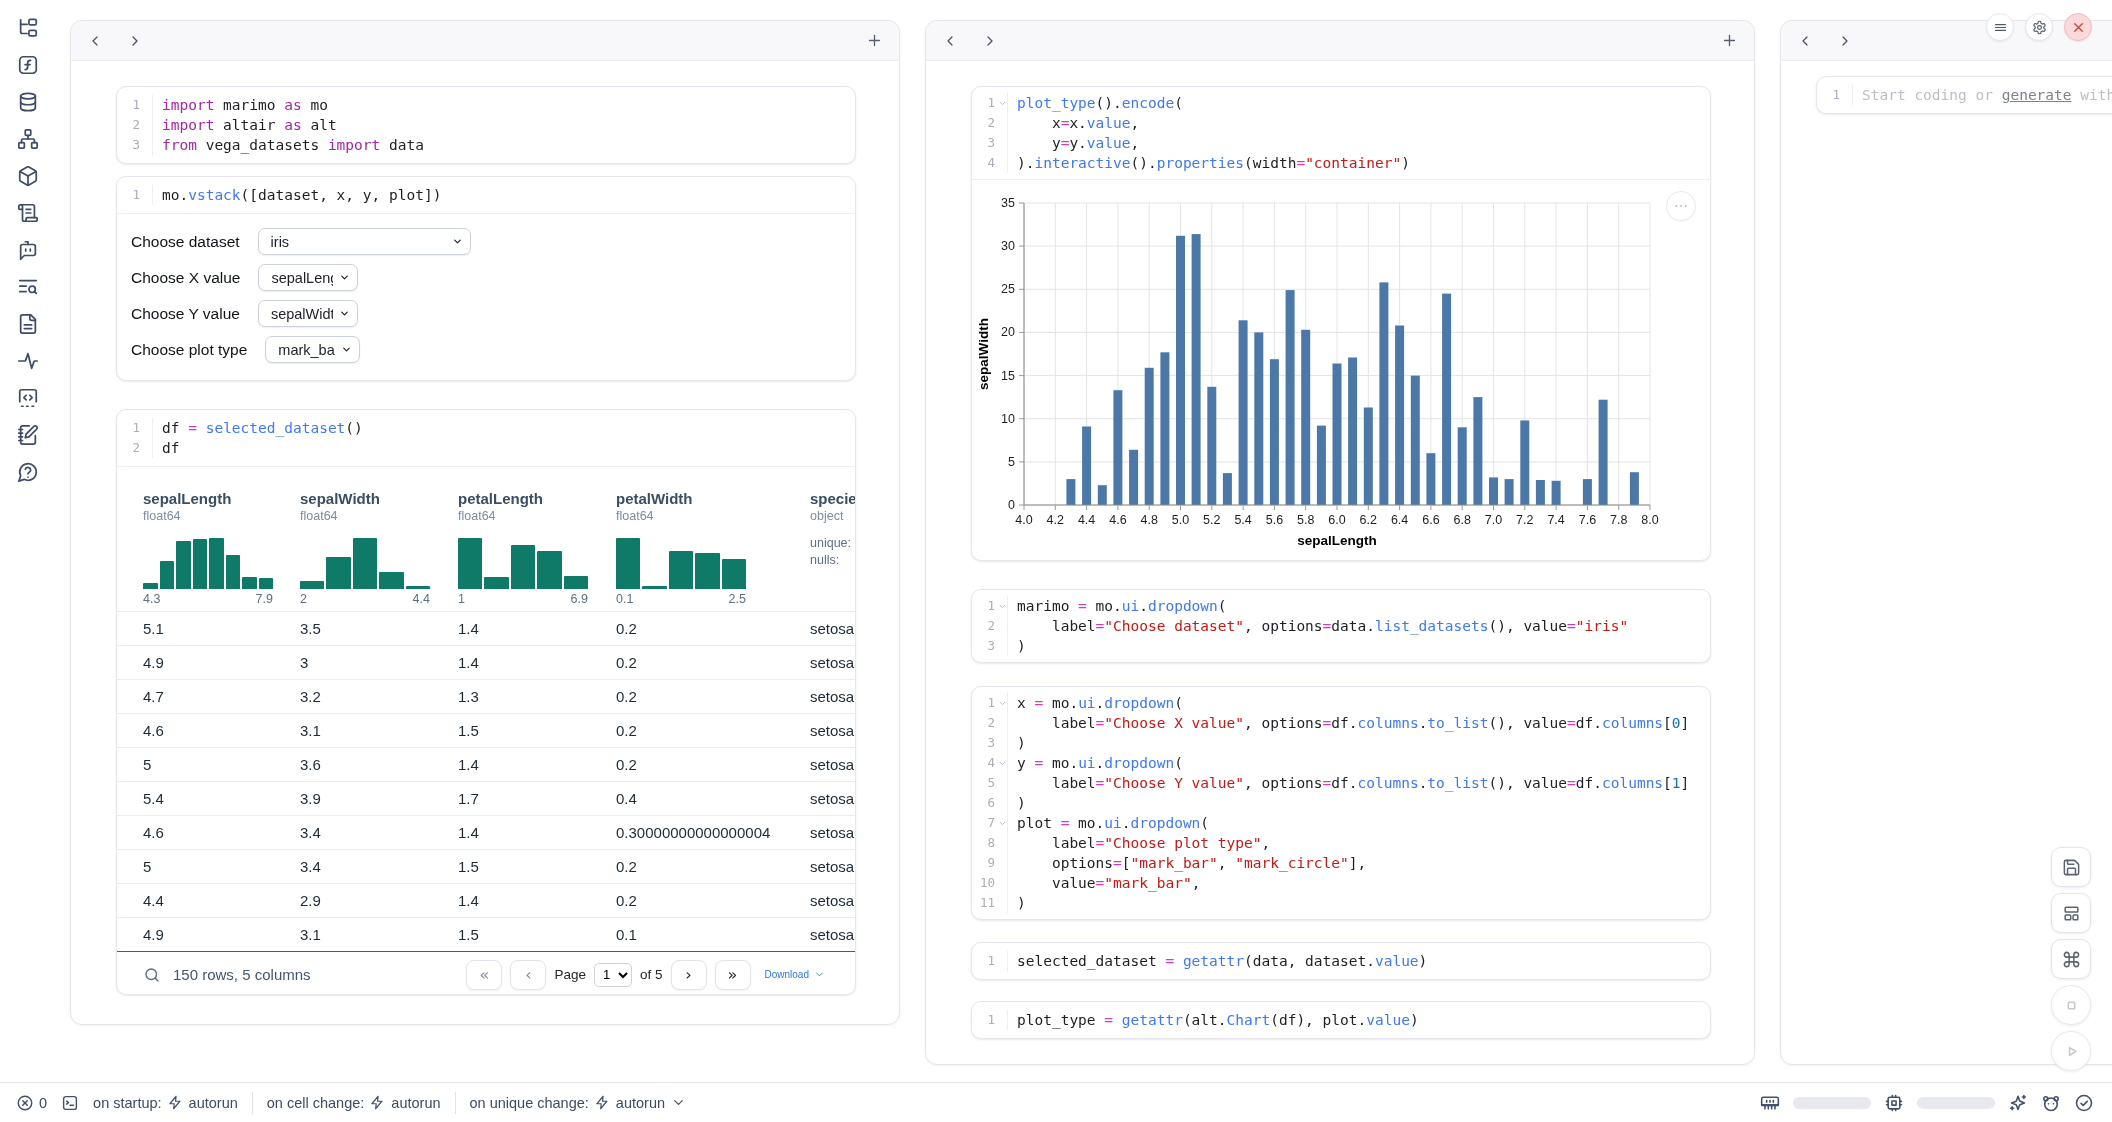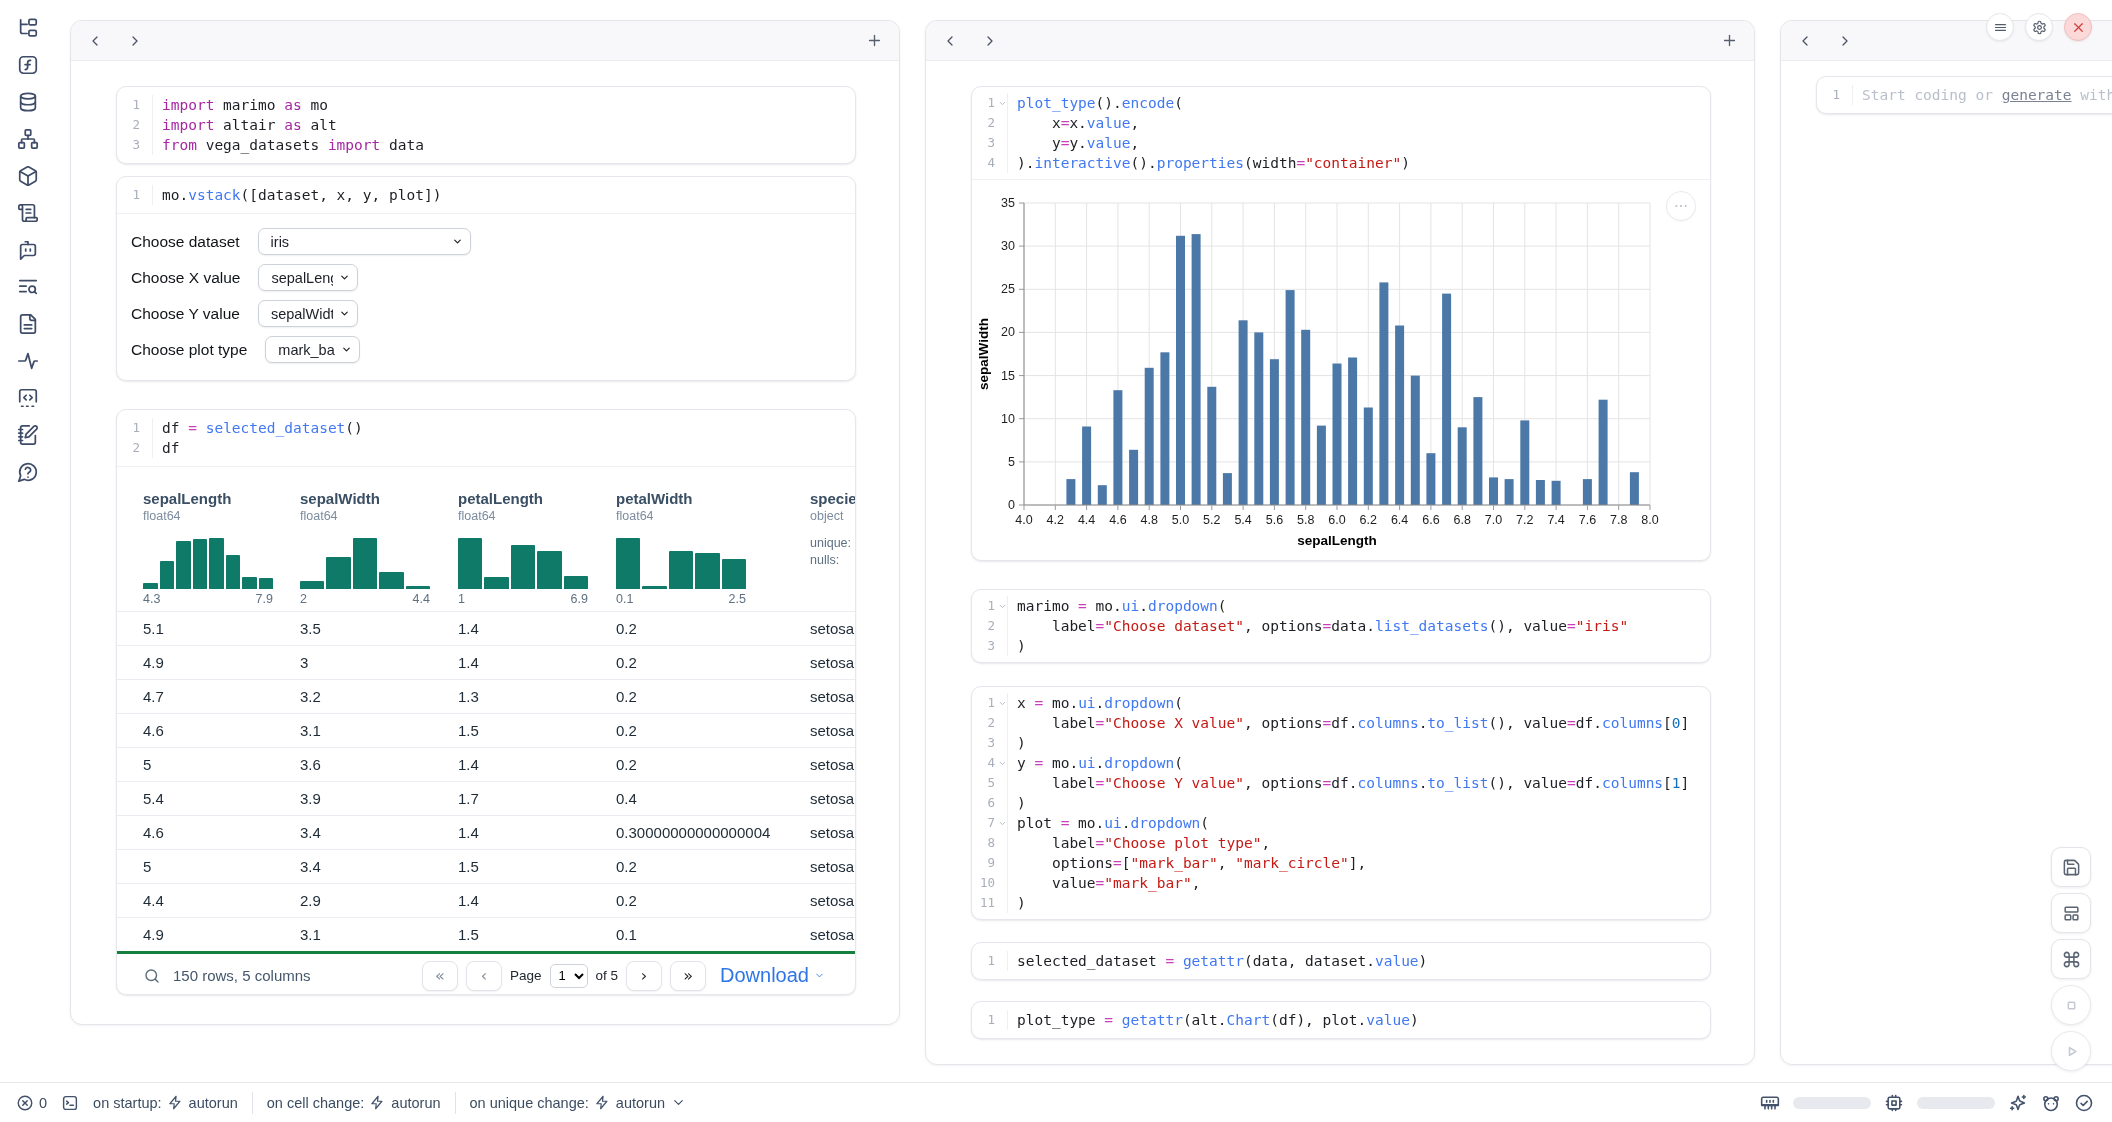--- a/index.html
+++ b/index.html
@@ -45,29 +45,29 @@
   
   .tbl-head { display:grid; grid-template-columns:157px 158px 158px 194px 120px; padding:22px 0 4px 26px; }
   .th-name { font-size:15px; font-weight:bold; color:#3a4f63; line-height:19px; white-space:nowrap; overflow:hidden; }
   .th-type { font-size:12.5px; color:#7c8b9d; line-height:16px; white-space:nowrap; overflow:hidden; }
   .hist { width:130px; height:54px; margin-top:11px; display:flex; align-items:flex-end; gap:2px; }
   .hist .bar { flex:1; background:#107a68; border-radius:1px 1px 0 0; }
   .range { width:130px; display:flex; justify-content:space-between; font-size:12.5px; color:#5e7082; margin-top:2px; line-height:16px; }
   .th-meta { margin-top:11px; font-size:12.5px; color:#5e7082; line-height:17px; white-space:nowrap; overflow:hidden; }
   .tr { display:grid; grid-template-columns:157px 158px 158px 194px 120px; padding-left:26px; height:34px; align-items:center; border-top:1px solid #e9edf2; font-size:15px; color:#1e2b36; }
   .td { white-space:nowrap; overflow:hidden; padding-right:6px; }
-  .tbl-footer { height:46px; border-top:3px solid #15803d; display:flex; align-items:center; padding:0 30px 0 26px; gap:12px; }
+  .tbl-footer { height:46px; border-top:1px solid #15803d; display:flex; align-items:center; padding:0 30px 0 26px; gap:12px; }
   .tf-search { width:18px; height:18px; color:#5d6f7e; cursor:pointer; }
   .tf-summary { font-size:15px; color:#44566b; }
   .pgn { margin-left:auto; display:flex; align-items:center; gap:8px; }
   .pg-btn { width:36px; height:30px; border:1px solid #e1e4e9; border-radius:8px; background:#fff; box-shadow:0 1px 2px rgba(0,0,0,.06); display:flex; align-items:center; justify-content:center; font-size:16px; color:#272c33; cursor:pointer; font-family:"DejaVu Sans",sans-serif; }
   .pg-btn.muted { color:#858f9c; }
   .pg-text { font-size:13.5px; color:#22272e; }
   .pg-select { height:24px; border:1px solid #cdd2da; border-radius:5px; background:#fff; font-size:13px; padding:0 4px; cursor:pointer; }
-  .dl-link { display:flex; align-items:center; gap:5px; color:#2e75e6; font-size:20px; cursor:pointer; margin-left:6px; }
+  .dl-link { display:flex; align-items:center; gap:5px; color:#2e75e6; font-size:10px; cursor:pointer; margin-left:6px; }
   .dl-link .chev { width:11px; height:11px; }
 
   
   #chart-box { position:absolute; left:0; top:93px; width:740px; height:380px; }
   #chart-menu { position:absolute; right:14px; top:104px; width:30px; height:30px; border:1px solid #e8eaee; border-radius:50%; background:#fff; display:flex; align-items:center; justify-content:center; color:#b9bfc9; cursor:pointer; box-shadow:0 1px 2px rgba(0,0,0,.04); }
 
   
   .ph-placeholder { color:#b9bfca; }
   .ph-link { color:#7b8292; text-decoration:underline; cursor:pointer; }
 

